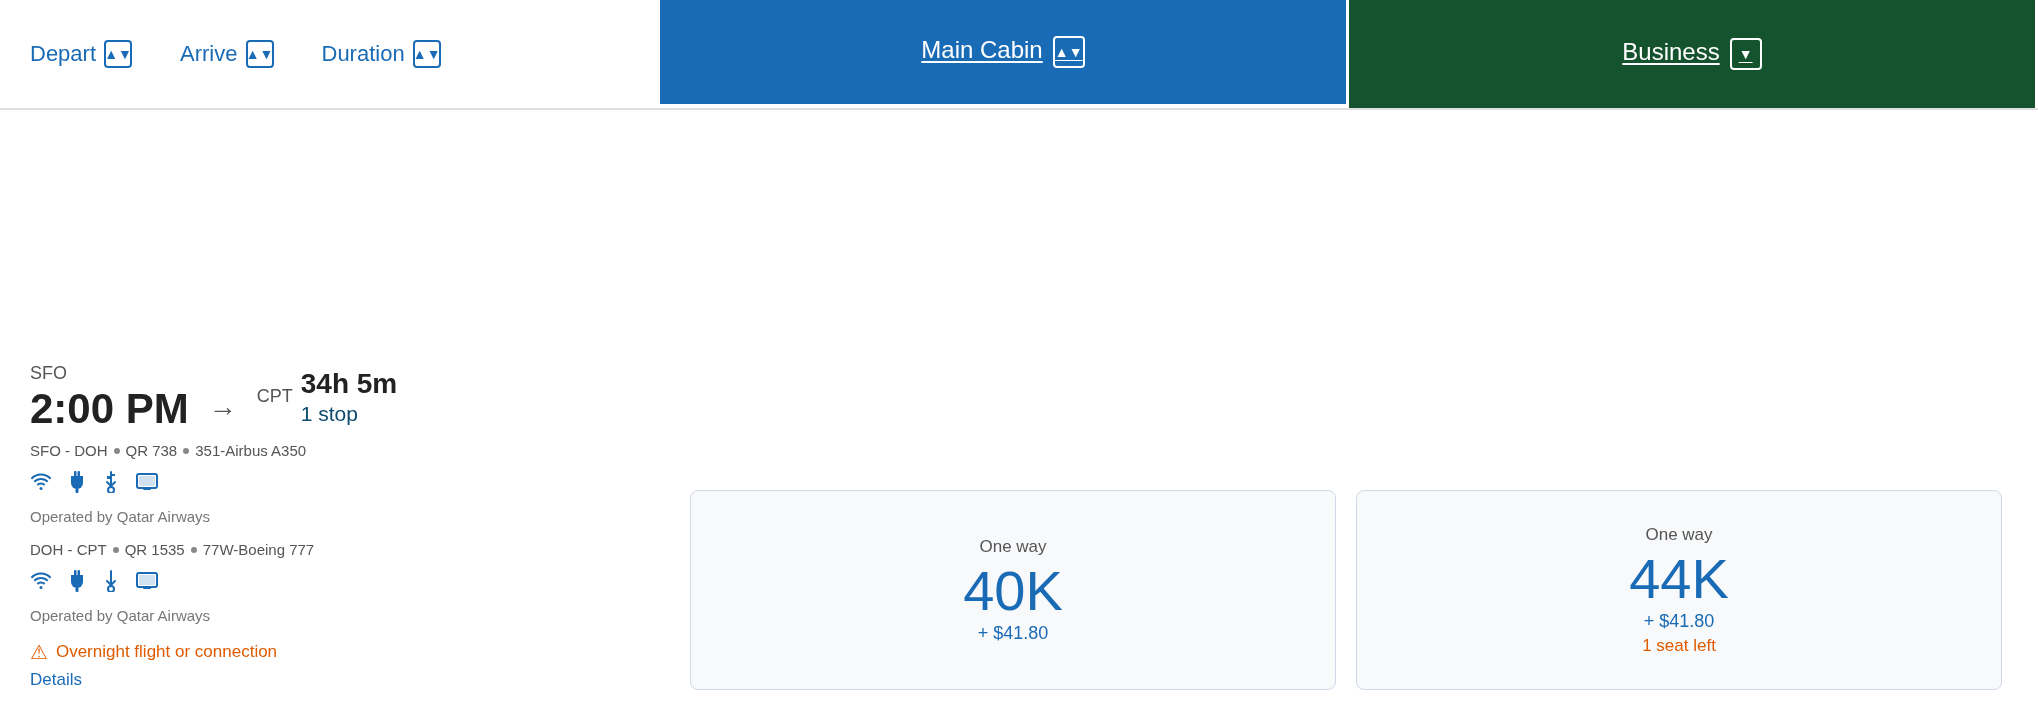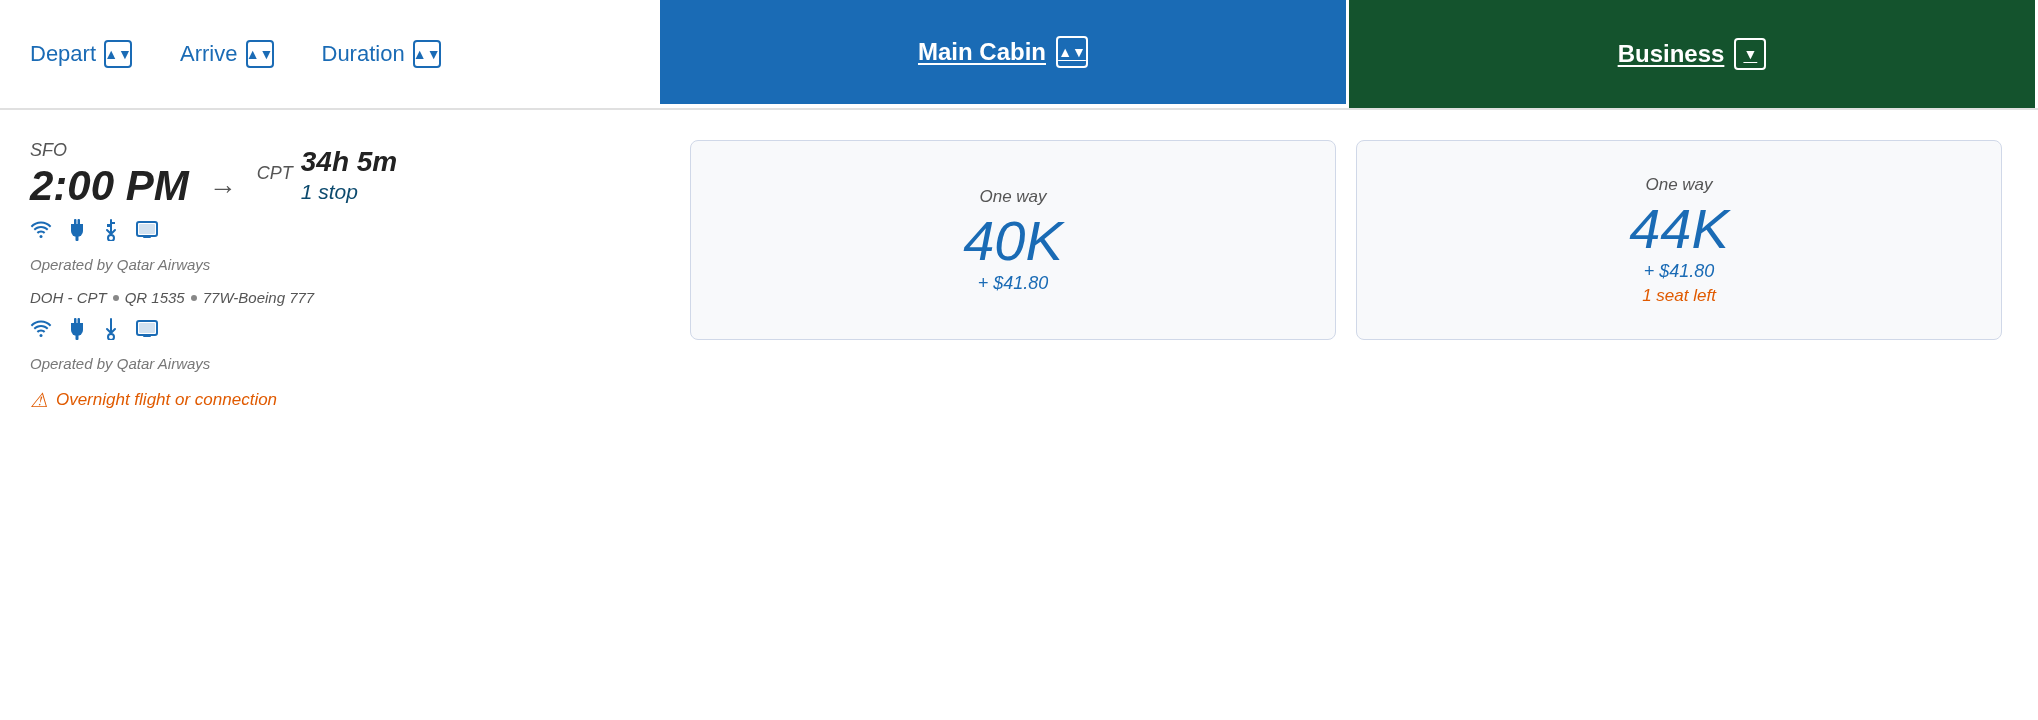--- a/index.html
+++ b/index.html
@@ -8,20 +8,21 @@
       background: #fff;
       color: #333;
       font-size: 16px;
     }
 
     .container {
       width: 2038px;
       min-height: 720px;
       display: flex;
       flex-direction: column;
+      gap: 28px;
     }
 
     
     .header-row {
       display: flex;
       align-items: stretch;
       border-bottom: 2px solid #e0e0e0;
       min-height: 110px;
     }
 
@@ -82,47 +83,46 @@
       background: #fff;
     }
 
     .header-cabin.dark {
       background: #14532d;
     }
 
     .cabin-label {
       color: #fff;
       font-size: 24px;
-      font-weight: 700;
-      display: flex;
-      align-items: center;
+      font-weight: 400;
+      display: flex;
+      align-items: flex-start;
       gap: 10px;
       text-decoration: underline;
       text-underline-offset: 3px;
     }
 
     .cabin-sort-icon {
       display: inline-flex;
       align-items: center;
       justify-content: center;
       width: 32px;
       height: 32px;
       border: 2px solid #fff;
       border-radius: 4px;
       font-size: 14px;
       color: #fff;
     }
 
     
     .content-row {
       display: flex;
-      align-items: flex-start;
+      align-items: flex-end;
       padding: 30px 16px 30px 30px;
       flex: 1;
-      font-style: italic;
     }
 
     .flight-info {
       flex: 0 0 660px;
       padding-right: 20px;
     }
 
     .flight-times {
       display: flex;
       align-items: center;
@@ -319,20 +319,27 @@
         <div class="arrow">→</div>
         <div class="time-block">
           <div class="airport-code">CPT</div>
         </div>
         <div class="duration-block">
           <div class="duration-time">34h 5m</div>
           <div class="stops">1 stop</div>
         </div>
       </div>
 
+      <div class="route-info">
+        <span>SFO - DOH</span>
+        <span class="dot"></span>
+        <span>QR 738</span>
+        <span class="dot"></span>
+        <span>351-Airbus A350</span>
+      </div>
 
       <div class="amenities">
         <span class="amenity-icon">
           <svg width="22" height="18" viewBox="0 0 22 18" fill="none">
             <path d="M11 14a1.5 1.5 0 100 3 1.5 1.5 0 000-3z" fill="#1a6bb5"></path>
             <path d="M11 9.5c-1.7 0-3.2.7-4.3 1.8l1.4 1.4c.8-.8 1.8-1.2 2.9-1.2s2.1.4 2.9 1.2l1.4-1.4C14.2 10.2 12.7 9.5 11 9.5z" fill="#1a6bb5"></path>
             <path d="M11 5C8.1 5 5.5 6.2 3.6 8.1l1.4 1.4C6.6 7.9 8.7 7 11 7s4.4.9 6 2.5l1.4-1.4C16.5 6.2 13.9 5 11 5z" fill="#1a6bb5"></path>
             <path d="M11 0.5C6.9 0.5 3.2 2.2.7 5l1.4 1.4C4.5 4.1 7.6 2.5 11 2.5S17.5 4.1 19.9 6.4L21.3 5C18.8 2.2 15.1 0.5 11 0.5z" fill="#1a6bb5"></path>
           </svg>
         </span>
@@ -402,20 +409,21 @@
           </svg>
         </span>
       </div>
 
       <div class="operated-by">Operated by Qatar Airways</div>
 
       <div class="overnight-warning">
         <span style="font-size:20px;">⚠</span>
         <span>Overnight flight or connection</span>
       </div>
+      <a class="details-link">Details</a>
     </div>
 
     <div class="price-cards">
 
       <div class="price-card">
         <div class="one-way-label">One way</div>
         <div class="price-miles">40K</div>
         <div class="price-cash">+ $41.80</div>
       </div>
 

